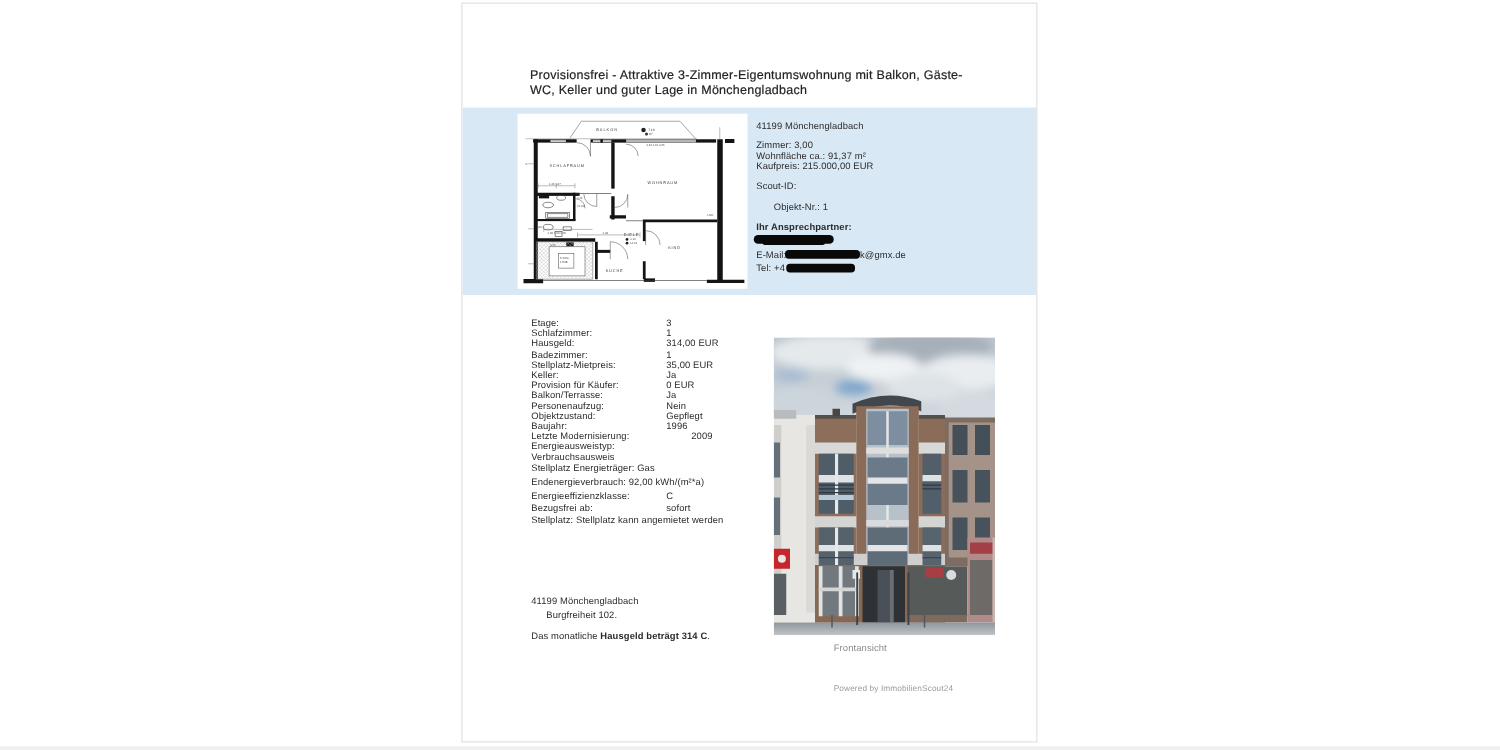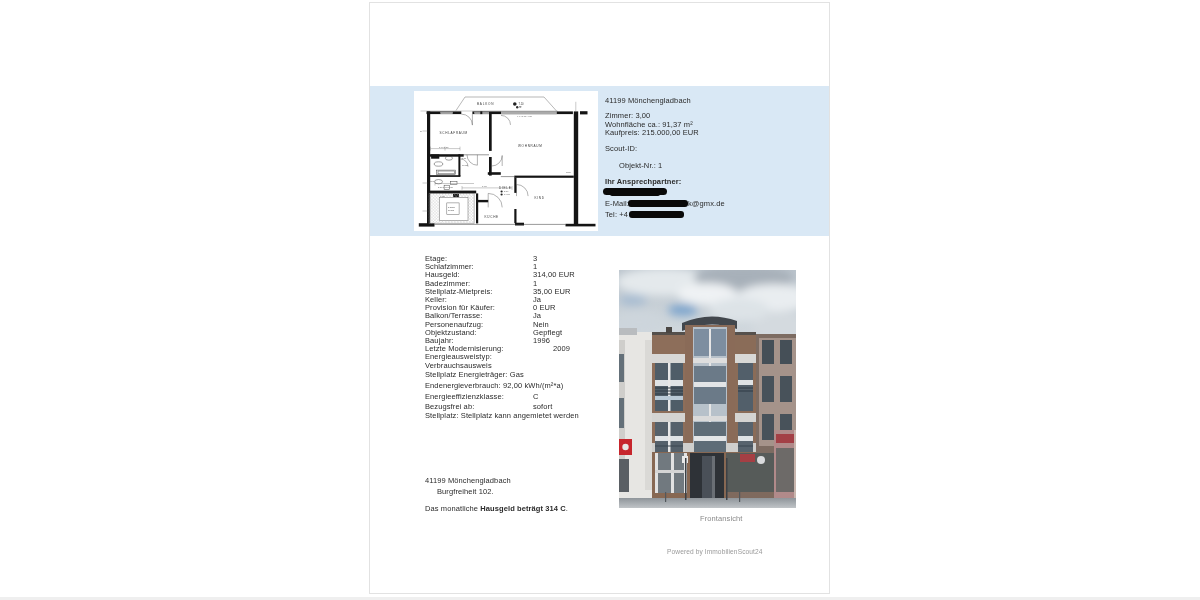--- a/index.html
+++ b/index.html
@@ -1,28 +1,29 @@
 <!DOCTYPE html>
 <html><head>
 <meta charset="utf-8">
 <style>
   html,body{margin:0;padding:0;}
   body{width:1200px;height:600px;background:#ffffff;font-family:"Liberation Sans",sans-serif;position:relative;overflow:hidden;}
   .page{position:absolute;left:369px;top:2px;width:459px;height:590px;background:#fff;border:1px solid #e2e2e2;}
   .abs{position:absolute;}
   .t{font-size:7.5px;line-height:9px;color:#2b2b2b;letter-spacing:0.1px;white-space:nowrap;}
-  .gray{color:#8a8a8a;margin-left:33px;}
+  .gray{color:#8a8a8a;}
 </style>
 </head>
 <body>
 
 <div class="abs" style="left:0;top:597px;width:1200px;height:3px;background:#efefef;"></div>
 
 <div class="page">
 
+  <div class="abs" style="left:54px;top:52.3px;font-size:10px;line-height:11.2px;color:#222;letter-spacing:0.2px;white-space:nowrap;-webkit-text-stroke:0.15px #222;">Provisionsfrei - Attraktive 3-Zimmer-Eigentumswohnung mit Balkon, Gäste-<br>WC, Keller und guter Lage in Mönchengladbach</div>
 
   <div class="abs" style="left:0;top:83px;width:459px;height:150px;background:#d9e8f5;"></div>
 
   <div class="abs" style="left:44px;top:88px;width:184px;height:140px;background:#fff;">
     <svg width="184" height="140" viewBox="0 0 184 140" style="position:absolute;left:0;top:0;">
 
       <g fill="none">
         <path d="M51 6 L130 6 M51 6 L42 19.5 M130 6 L143 20.5" stroke="#888" stroke-width="0.6"></path>
         <path d="M6.5 20 L143.5 20" stroke="#999" stroke-width="0.5"></path>
       </g>

